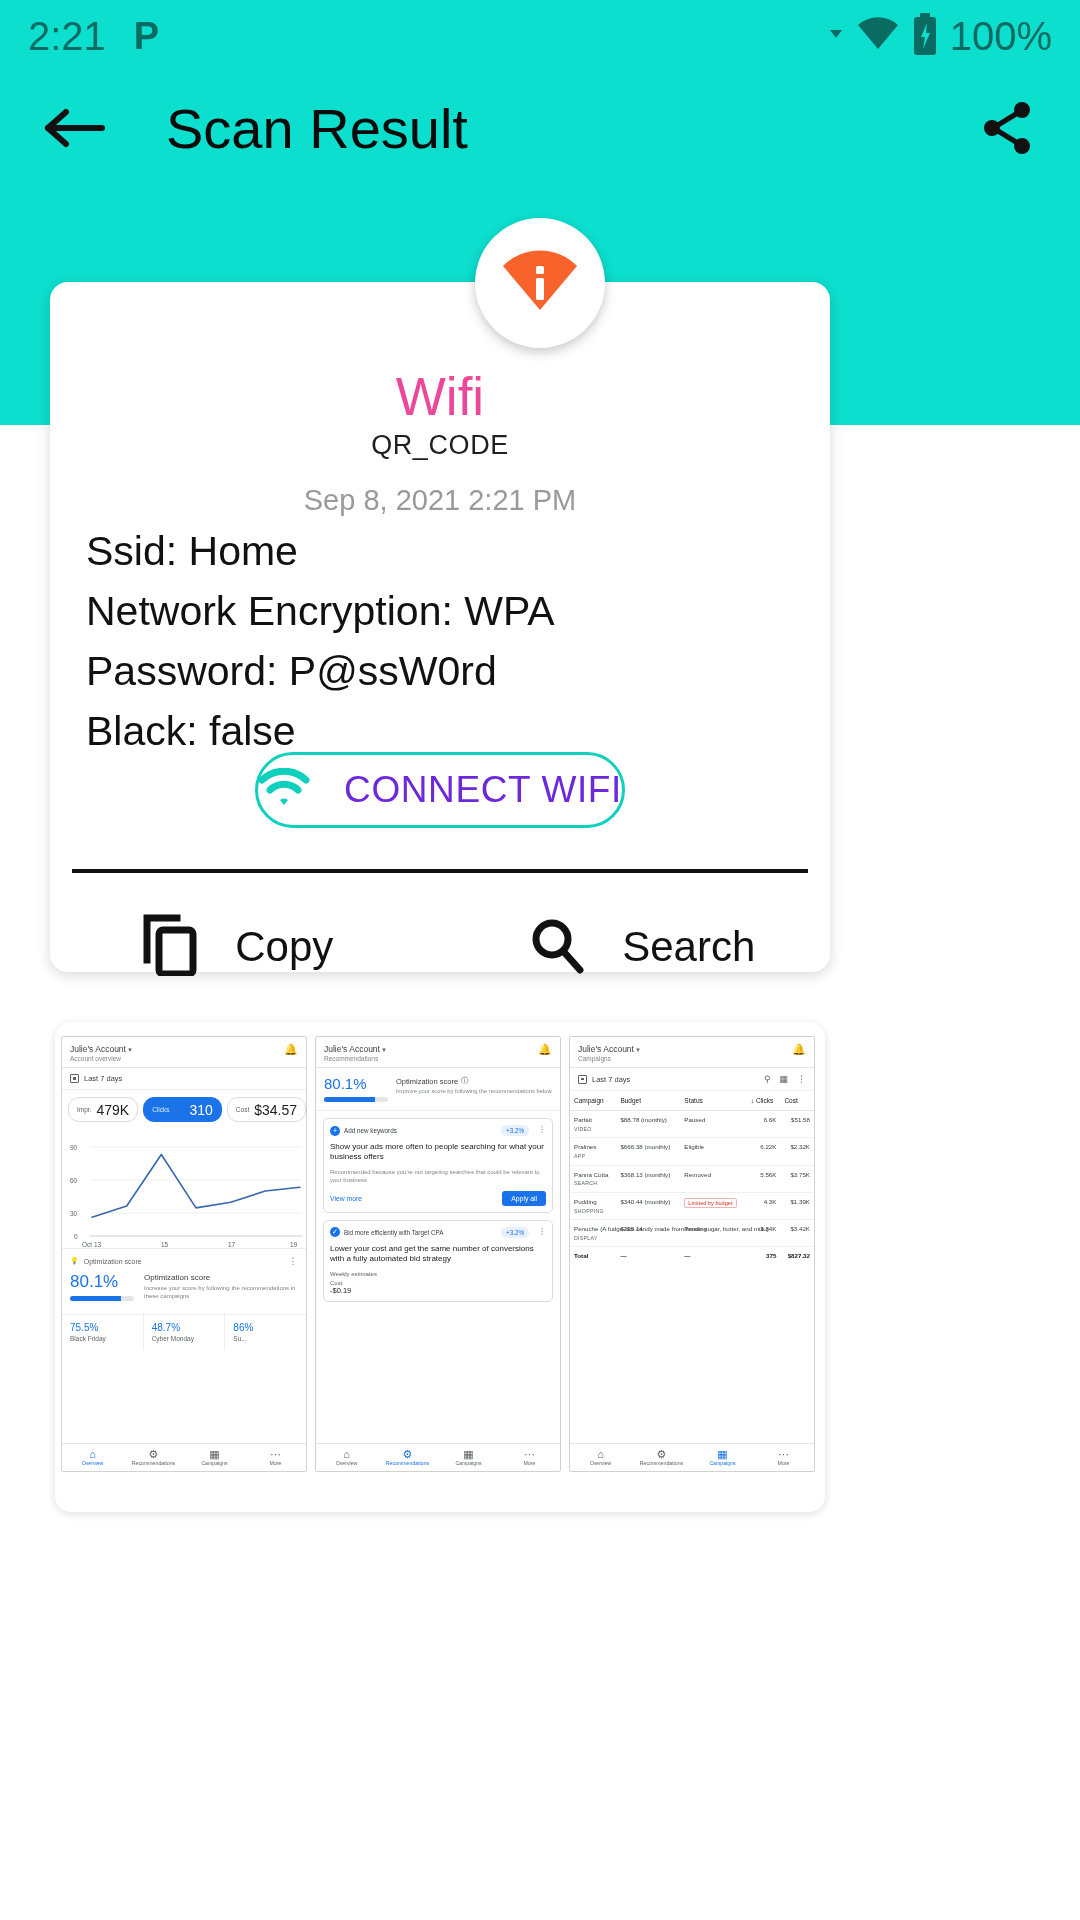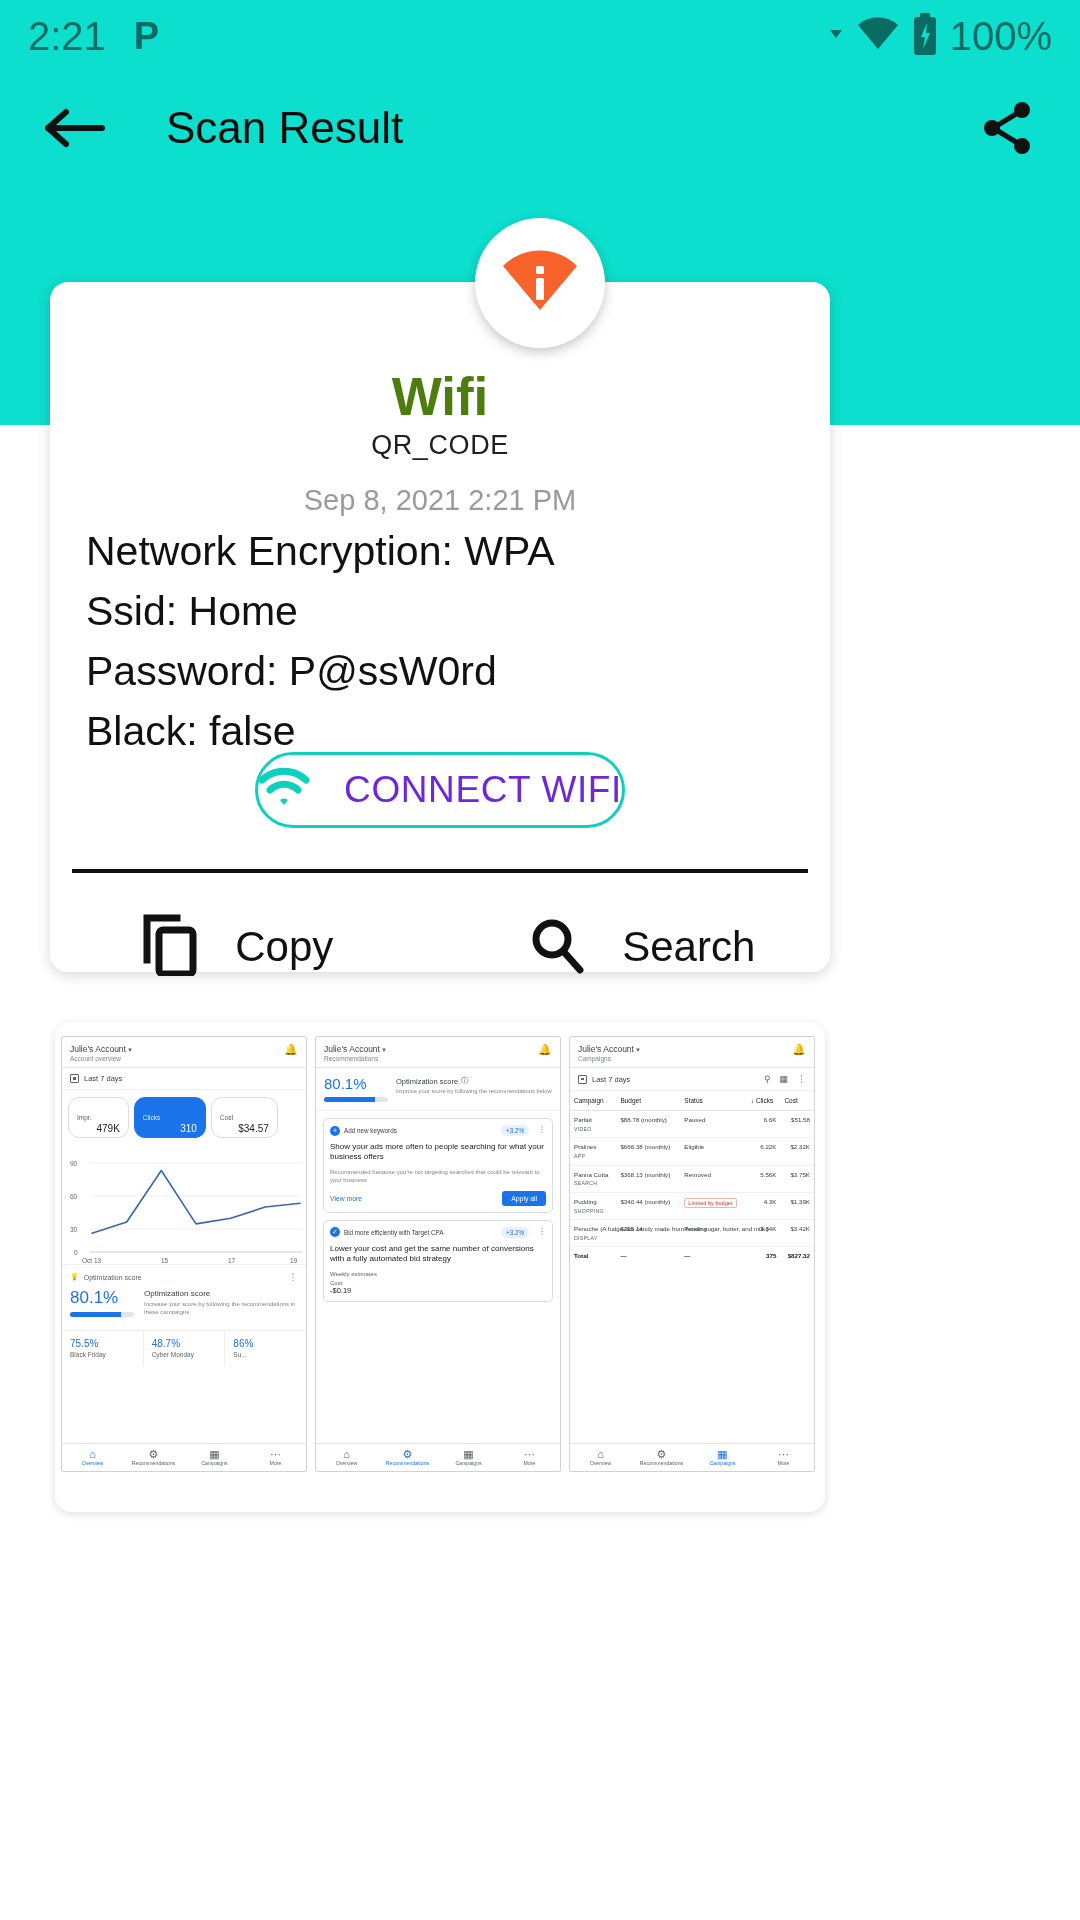--- a/index.html
+++ b/index.html
@@ -28,40 +28,40 @@
   .sb-right { margin-left:auto; display:flex; align-items:center; gap:12px; }
   .sb-batt-text { font-size:40px; color:#0d6b63; }
 
   
   .appbar {
     position:absolute; left:0; top:80px; width:1080px; height:96px;
     display:flex; align-items:center; padding:0 42px;
   }
   .back-arrow { width:64px; height:44px; position:relative; }
   .appbar-title {
-    font-size:44px; color:#0b0b0b; margin-left:60px; font-weight:400;
+    font-size:56px; color:#0b0b0b; margin-left:60px; font-weight:400;
   }
   .share-btn { margin-left:auto; width:60px; height:60px; }
 
   
   .card {
     position:absolute; left:50px; top:282px; width:780px; height:690px;
     background:#ffffff; border-radius:18px;
     box-shadow:0 3px 14px rgba(0,0,0,0.16);
   }
   .badge {
     position:absolute; left:50%; top:218px; transform:translateX(-50%);
     width:130px; height:130px; border-radius:50%;
     background:#ffffff; box-shadow:0 4px 12px rgba(0,0,0,0.22);
     display:flex; align-items:center; justify-content:center;
     z-index:5;
   }
   .card-title {
     position:absolute; left:0; top:84px; width:100%;
-    text-align:center; font-size:53px; color:#4d7c0f; font-weight:700;
+    text-align:center; font-size:53px; color:#ec4899; font-weight:400;
   }
   .card-subtitle {
     position:absolute; left:0; top:148px; width:100%;
     text-align:center; font-size:27px; color:#202020; letter-spacing:0.6px;
   }
   .card-date {
     position:absolute; left:0; top:190px; width:100%;
     text-align:center; font-size:29px; color:#9a9a9a;margin-top:12px;
   }
   .details {
@@ -131,21 +131,21 @@
   }
   .cal-ic { width:9px; height:9px; border:1.2px solid #5f6368; border-radius:1px; position:relative;}
   .cal-ic:after{content:"";position:absolute;left:2.4px;top:2.4px;width:2.4px;height:2.4px;background:#5f6368;}
 
   .chips { display:flex; gap:5px; padding:7px 6px 4px 6px; }
   .chip {
     display:flex; align-items:center; gap:5px;
     border:1px solid #dadce0; border-radius:11px; padding:3.5px 8px;
     font-size:6.5px; color:#5f6368; background:#fff; white-space:nowrap;
   }
-  .chip .val { font-size:10px; color:#202124; font-weight:500;margin-top:21px; }
+  .chip .val { font-size:14px; color:#202124; font-weight:500; }
   .chip.active { background:#1a73e8; border-color:#1a73e8; color:#dbe8fb;gap:20px; }
   .chip.active .val { color:#ffffff; }
 
   .chartbox { position:relative; height:118px; margin:4px 6px 0 6px; }
   .chartbox svg { position:absolute; left:0; top:0; }
   .ylab { position:absolute; font-size:6.5px; color:#5f6368; }
   .xlab { position:absolute; font-size:6.5px; color:#5f6368; bottom:0; }
 
   .opt-sec { border-top:1px solid #eee; padding:7px 8px; }
   .opt-head { display:flex; align-items:center; gap:5px; font-size:7px; color:#5f6368; }
@@ -279,22 +279,22 @@
   </span>
 </div>
 
 <div class="card">
 
   <div class="card-title">Wifi</div>
   <div class="card-subtitle">QR_CODE</div>
   <div class="card-date">Sep 8, 2021 2:21 PM</div>
 
   <div class="details">
+    <div>Ssid: Home</div>
     <div>Network Encryption: WPA</div>
-    <div>Ssid: Home</div>
     <div>Password: P@ssW0rd</div>
     <div>Black: false</div>
   </div>
 
   <div class="connect-wrap">
     <div class="connect-btn">
       <span>
         <svg width="52" height="40" viewBox="0 0 52 40">
           <path d="M4 12 A32 32 0 0 1 48 12" stroke="#0ed0bc" stroke-width="7" fill="none" stroke-linecap="round"></path>
           <path d="M12 22 A20 20 0 0 1 40 22" stroke="#0ed0bc" stroke-width="7" fill="none" stroke-linecap="round"></path>

